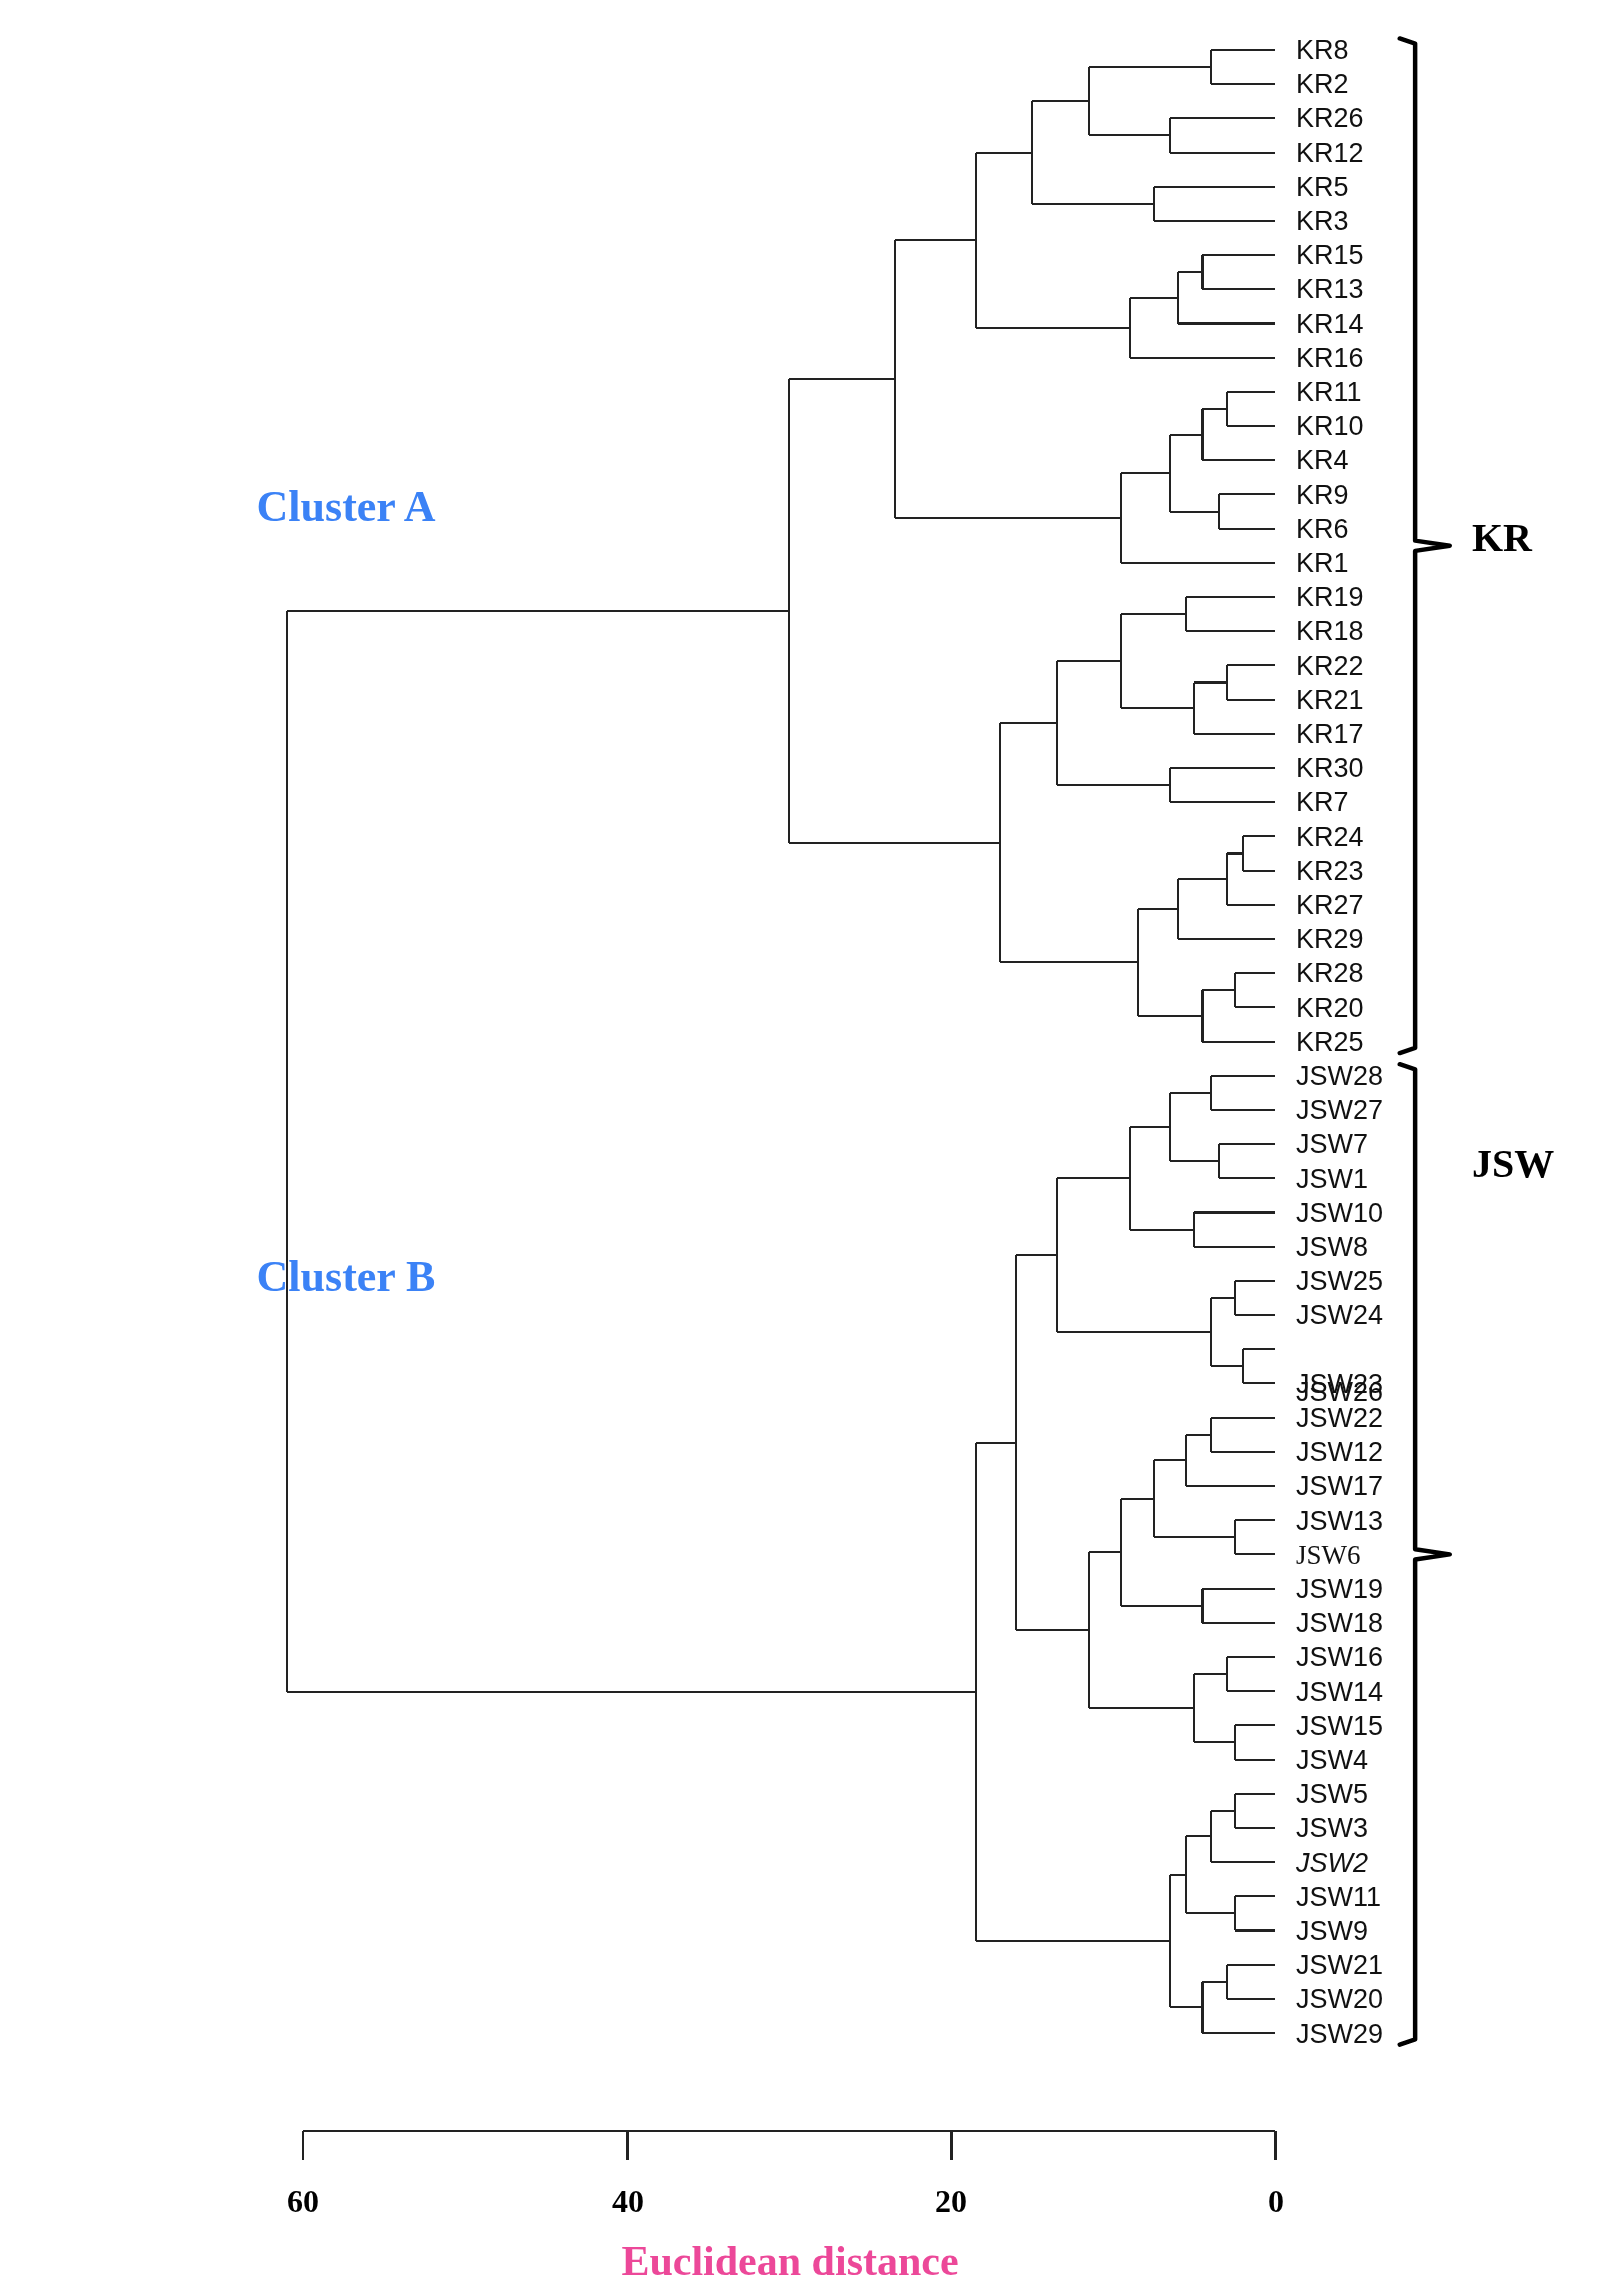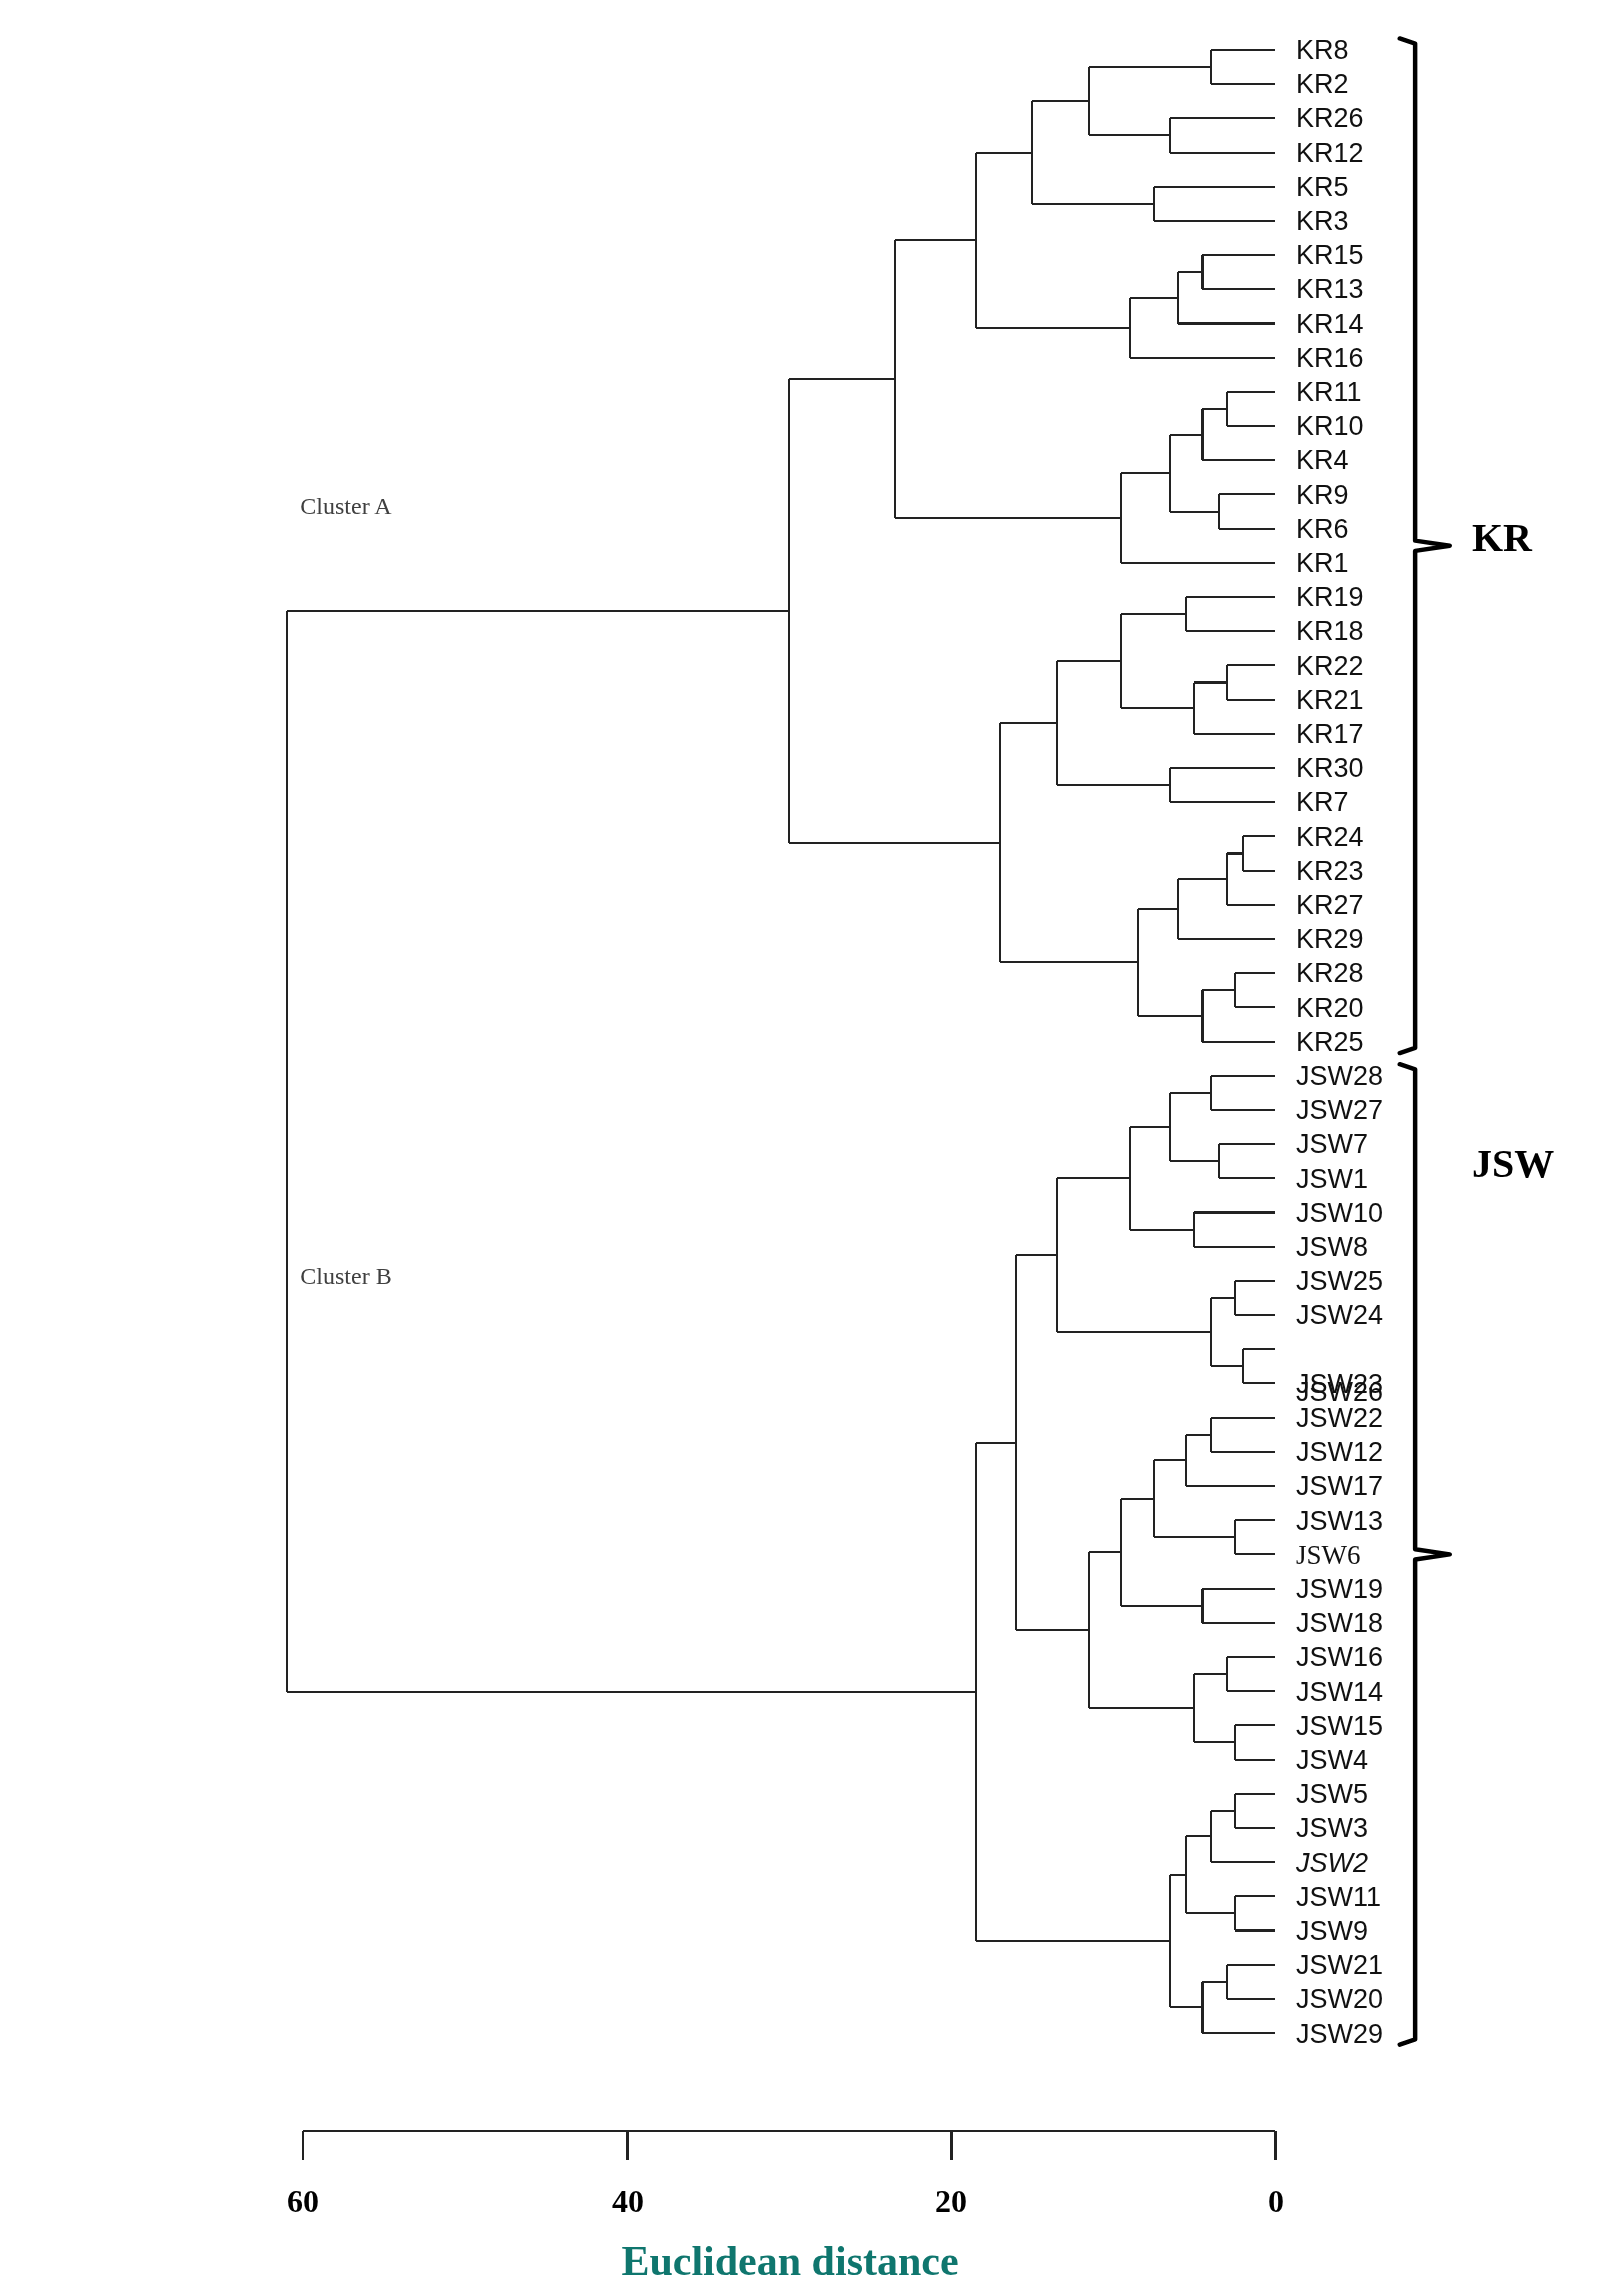--- a/index.html
+++ b/index.html
@@ -20,41 +20,41 @@
     font-family:"Liberation Serif",serif;
     font-weight:bold;
     font-size:40px;
     color:#000;
     white-space:nowrap;
     transform:translateY(-50%);
   }
   .cluster-label{
     position:absolute;
     font-family:"Liberation Serif",serif;
-    font-weight:normal;
-    font-size:24px;
-    color:#404040;
+    font-weight:bold;
+    font-size:44px;
+    color:#3b82f6;
     white-space:nowrap;
     transform:translate(-50%,-50%);
   }
   .axis-tick-label{
     position:absolute;
     font-family:"Liberation Serif",serif;
     font-weight:bold;
     font-size:32px;
     color:#000;
     white-space:nowrap;
     transform:translate(-50%,0);
   }
   .axis-title{
     position:absolute;
     font-family:"Liberation Serif",serif;
     font-weight:bold;
     font-size:42px;
-    color:#0f766e;
+    color:#ec4899;
     white-space:nowrap;
     transform:translate(-50%,0);
   }
 </style>
 </head>
 <body>
 
 <div id="stage">
   <svg id="tree-svg" viewBox="0 0 2498 3581" preserveAspectRatio="none">
     <g id="branches" fill="none" stroke="#222" stroke-width="3.2">

